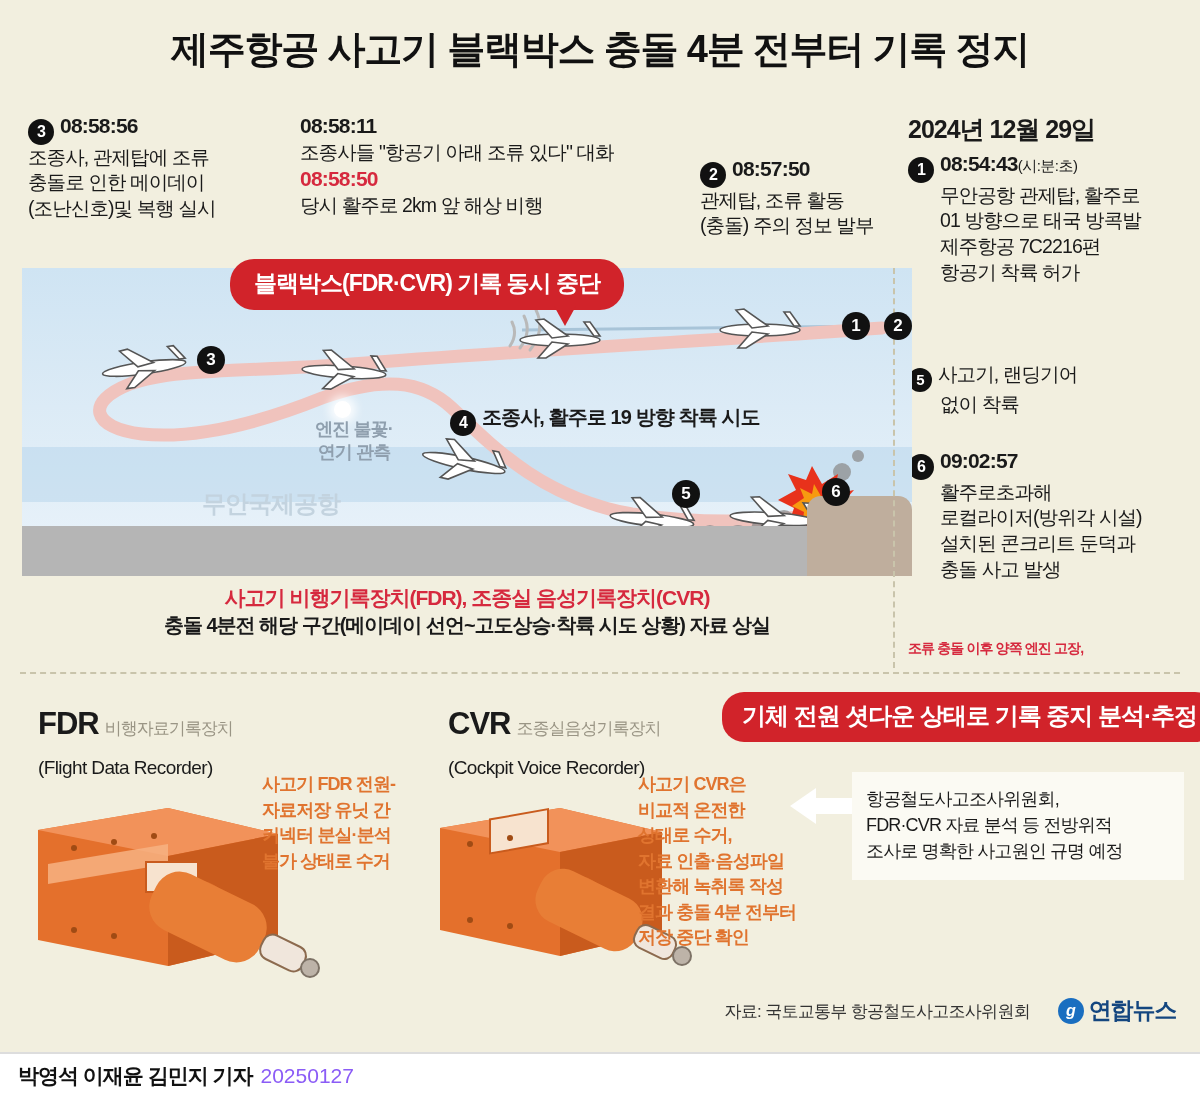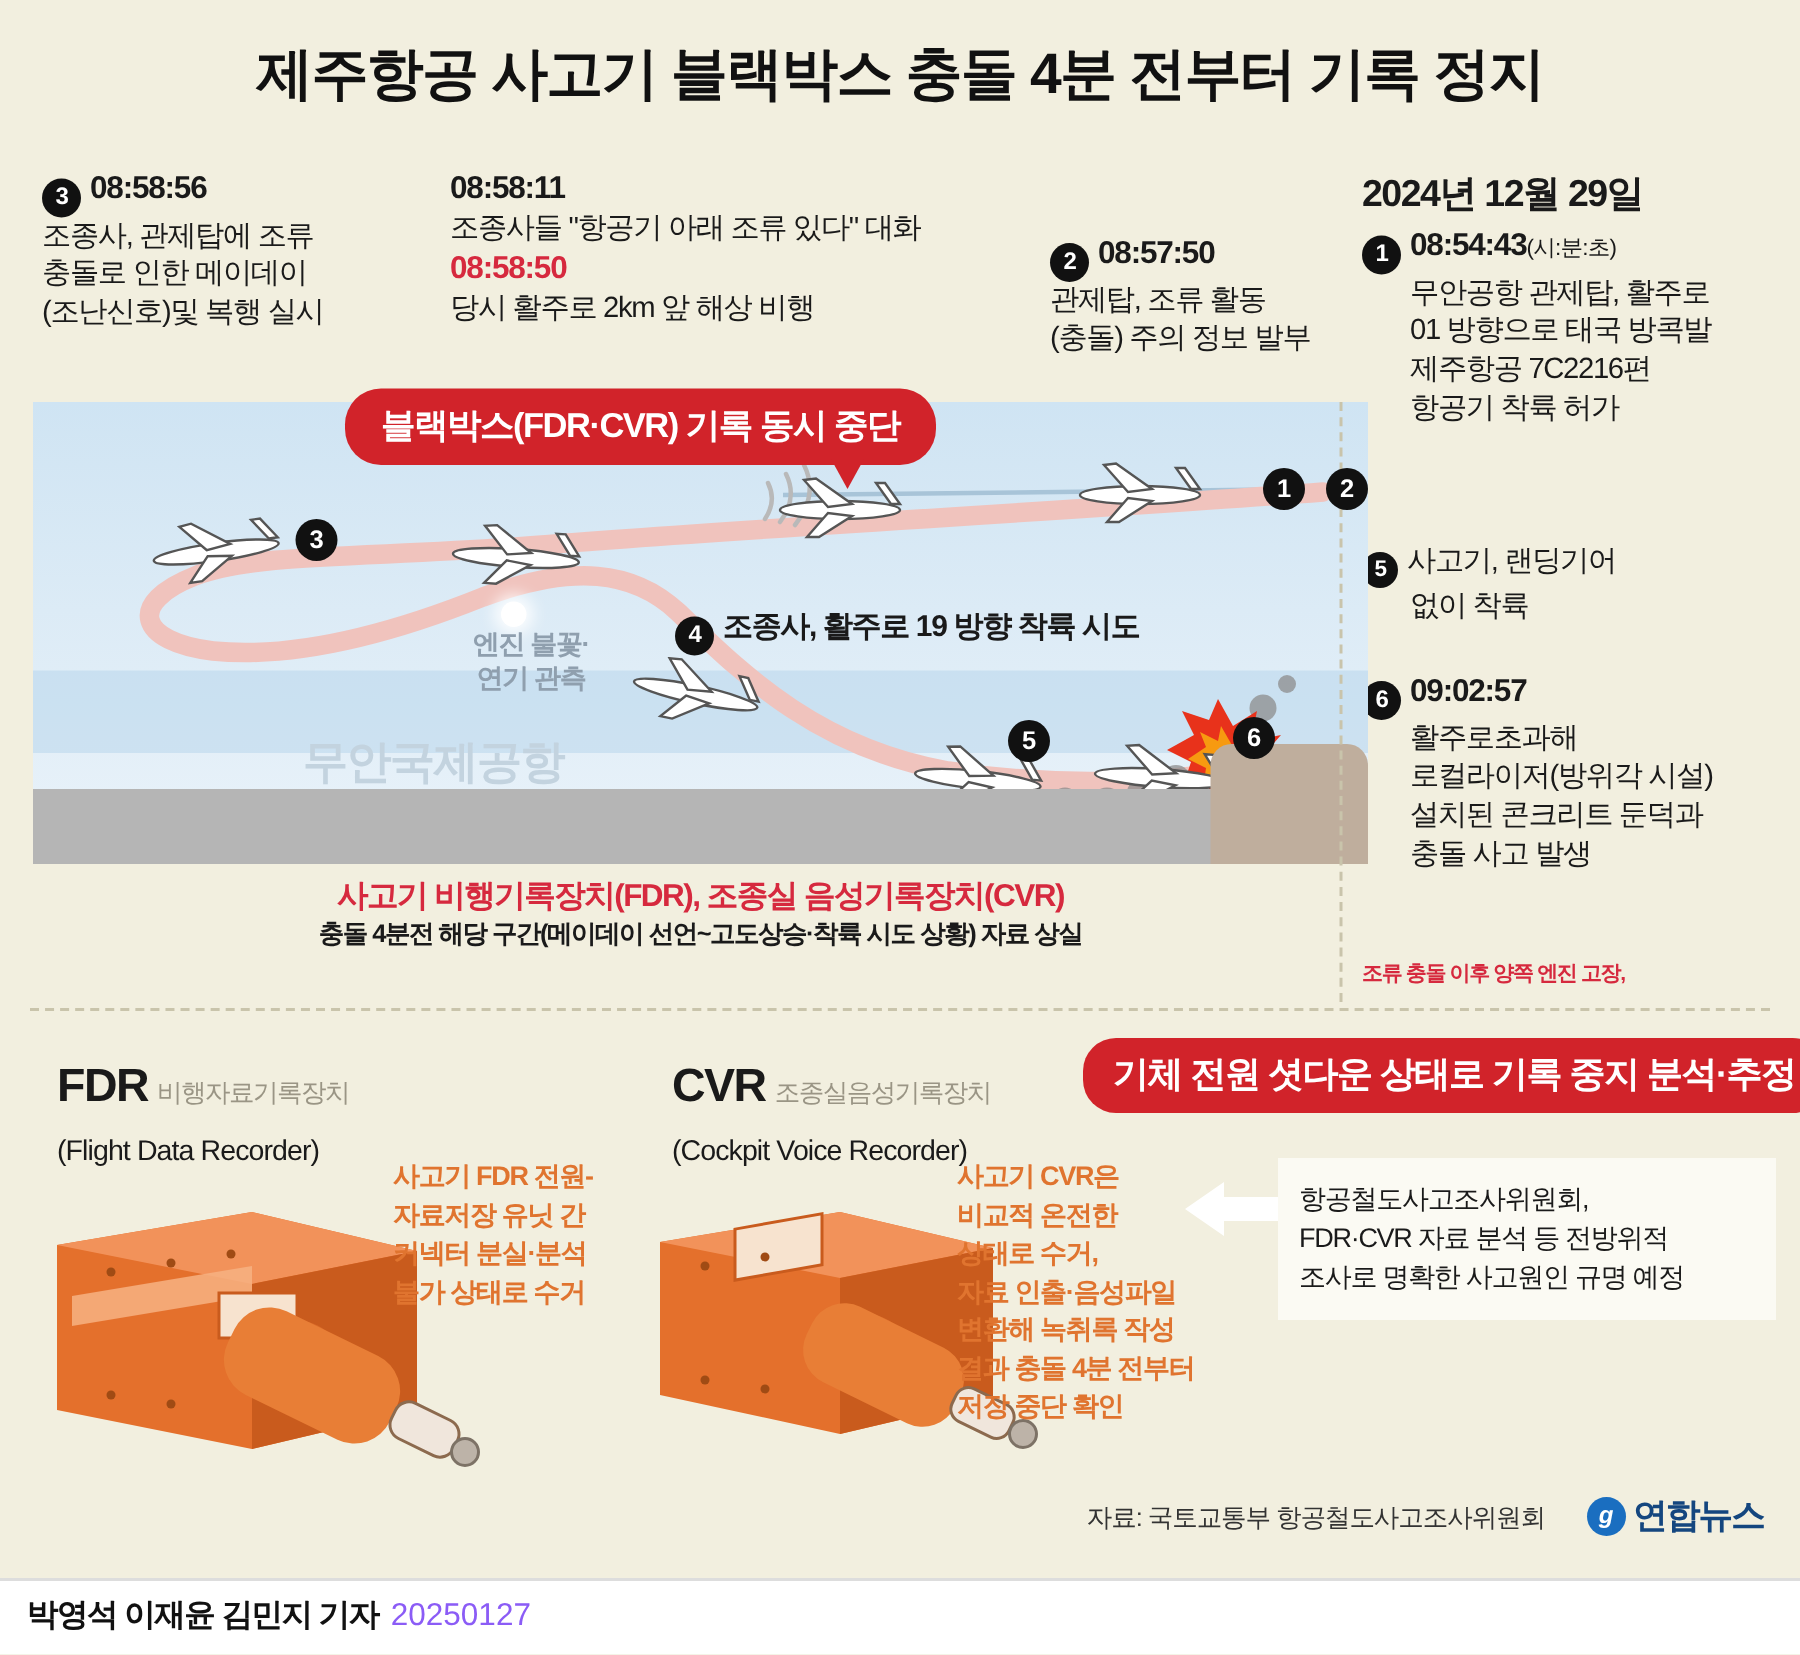--- a/index.html
+++ b/index.html
@@ -60,21 +60,21 @@
   .ground {
     position: absolute; left: 0; top: 258px; width: 890px; height: 50px;
     background: #b5b5b5;
   }
   .mound {
     position: absolute; left: 785px; top: 228px; width: 105px; height: 80px;
     background: #bfae9d; border-radius: 14px 14px 0 0;
   }
   .airport-label {
     position: absolute; left: 180px; top: 220px;
-    font-size: 30px; font-weight: 700; letter-spacing: -1px; color: #c3d3df;
+    font-size: 24px; font-weight: 700; letter-spacing: -1px; color: #c3d3df;
   }
   .engine-label {
     position: absolute; left: 262px; top: 150px; width: 140px;
     font-size: 18px; font-weight: 700; letter-spacing: -0.9px; color: #8f9fae;
     line-height: 1.3; text-align: center;
   }
   .spark {
     position: absolute; left: 312px; top: 133px; width: 17px; height: 17px;
     border-radius: 50%; background: #fff; box-shadow: 0 0 10px 5px rgba(255,255,255,.85);
   }
@@ -111,21 +111,21 @@
     padding: 8px 20px 10px; font-size: 24px; font-weight: 700; letter-spacing: -1px;
     white-space: nowrap;
   }
 
   
   .scene-caption {
     position: absolute; left: 22px; top: 584px; width: 890px; text-align: center;
     line-height: 1.33;
   }
   .scene-caption .l1 { font-size: 21px; font-weight: 700; letter-spacing: -1px; color: #d6293e; }
-  .scene-caption .l2 { font-size: 17px; font-weight: 700; letter-spacing: -1px; color: #1a1a1a; }
+  .scene-caption .l2 { font-size: 20px; font-weight: 700; letter-spacing: -1px; color: #1a1a1a; }
 
   
   .divider {
     position: absolute; left: 20px; top: 672px; width: 1160px;
     border-top: 2px dashed #c9c4ab;
   }
   .vline {
     position: absolute; left: 893px; top: 268px; width: 0; height: 400px;
     border-left: 2px dashed #c9c4ab;
   }

